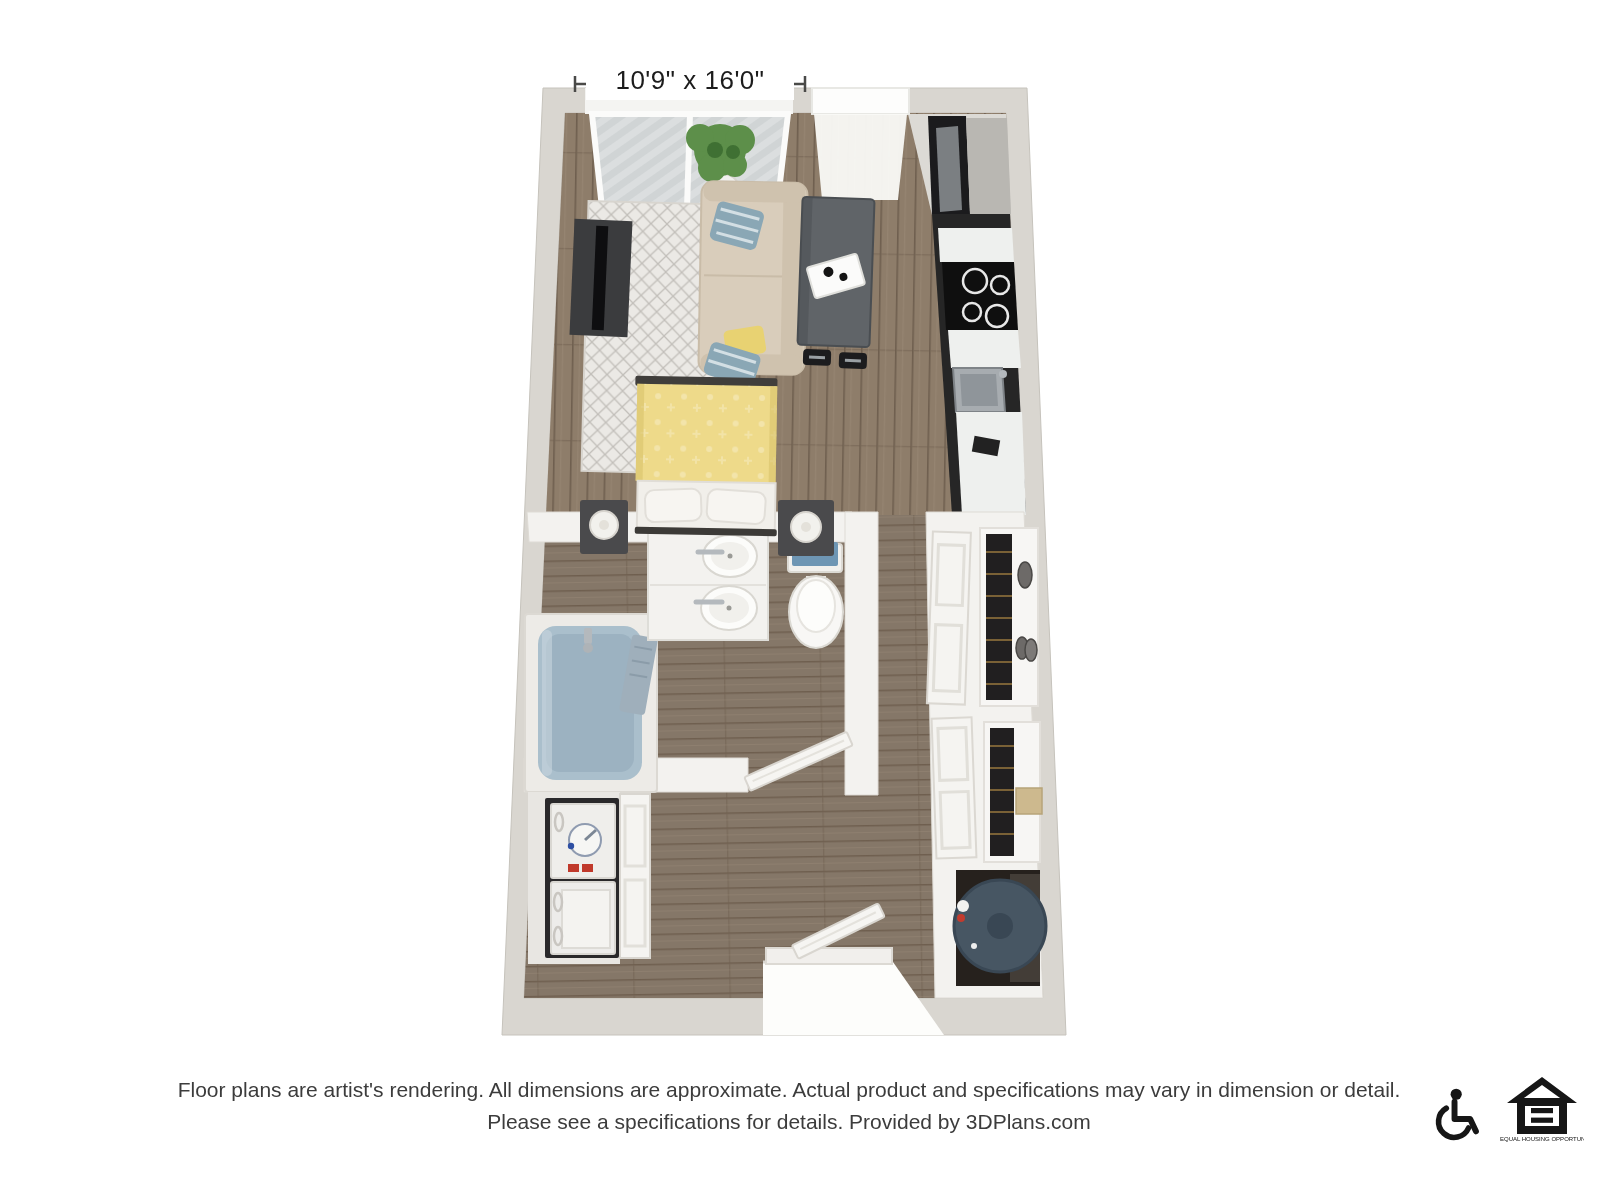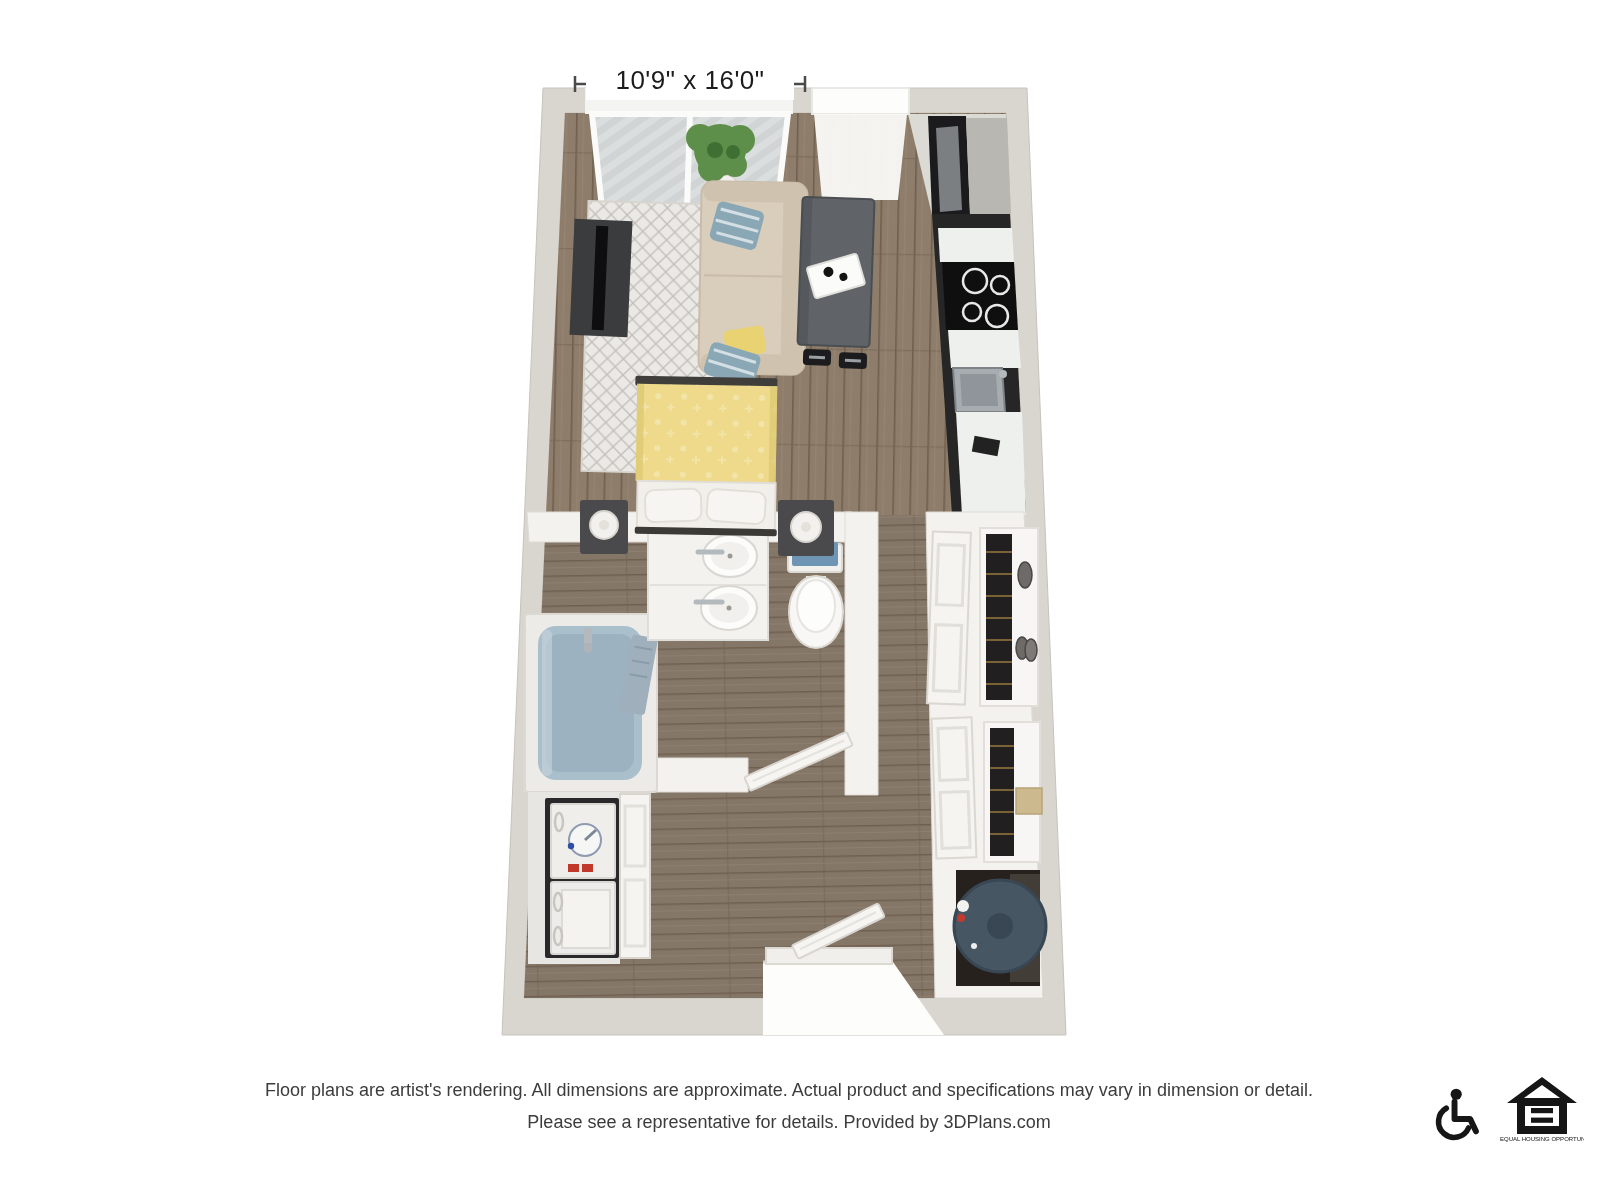--- a/index.html
+++ b/index.html
@@ -15,21 +15,21 @@
     --icon-black:#161616; --accent-red:#c0392b; --accent-blue:#2e4fa3;
   }
   html,body{margin:0;padding:0;}
   body{background:#fff;font-family:"Liberation Sans",sans-serif;}
   .page{position:relative;width:1600px;height:1200px;background:var(--bg);overflow:hidden;}
   .plan-svg{position:absolute;left:0;top:0;width:1600px;height:1200px;}
   .dim-label{position:absolute;left:586px;top:60px;width:208px;height:40px;background:#ffffff;
     display:flex;align-items:center;justify-content:center;font-size:26px;color:var(--label-text);
     letter-spacing:.5px;white-space:nowrap;}
   .disclaimer{position:absolute;left:0;top:1074px;width:1578px;text-align:center;
-    font-size:18px;line-height:32px;color:var(--disclaimer-text);}
+    font-size:21px;line-height:32px;color:var(--disclaimer-text);}
   .footer-icons{position:absolute;right:16px;top:1076px;display:flex;align-items:flex-start;gap:12px;}
   .icon-wheelchair{margin-top:10px;}
   .eh-wrap{display:flex;flex-direction:column;align-items:center;width:84px;}
   .eh-caption{font-size:6px;line-height:7px;color:#111;white-space:nowrap;overflow:hidden;
     width:84px;text-align:center;letter-spacing:0;}
 </style>
 </head>
 <body>
 
 <div class="page">
@@ -301,21 +301,21 @@
     <g stroke="#4a4a48" stroke-width="2.5">
       <path d="M575 76 v16 M575 84 h14"></path>
       <path d="M805 76 v16 M791 84 h14"></path>
     </g>
   </svg>
 
   <div class="dim-label">10'9" x 16'0"</div>
 
   <div class="disclaimer">
     <div>Floor plans are artist's rendering. All dimensions are approximate. Actual product and specifications may vary in dimension or detail.</div>
-    <div>Please see a representative for details. Provided by 3DPlans.com</div>
+    <div>Please see a specifications for details. Provided by 3DPlans.com</div>
   </div>
 
   <div class="footer-icons">
     <svg class="icon-wheelchair" width="62" height="56" viewBox="0 0 34 34">
       <circle cx="16.5" cy="5" r="3.4" fill="var(--icon-black)"></circle>
       <path d="M15.5 9.5 L15.5 20 L25 20 L28.5 27.5" stroke="var(--icon-black)" stroke-width="3.6" fill="none" stroke-linecap="round" stroke-linejoin="round"></path>
       <path d="M10.5 13.5 A 9.5 9.5 0 1 0 24 25.5" stroke="var(--icon-black)" stroke-width="3.4" fill="none" stroke-linecap="round"></path>
     </svg>
     <div class="eh-wrap">
       <svg width="84" height="60" viewBox="0 0 40 30">

